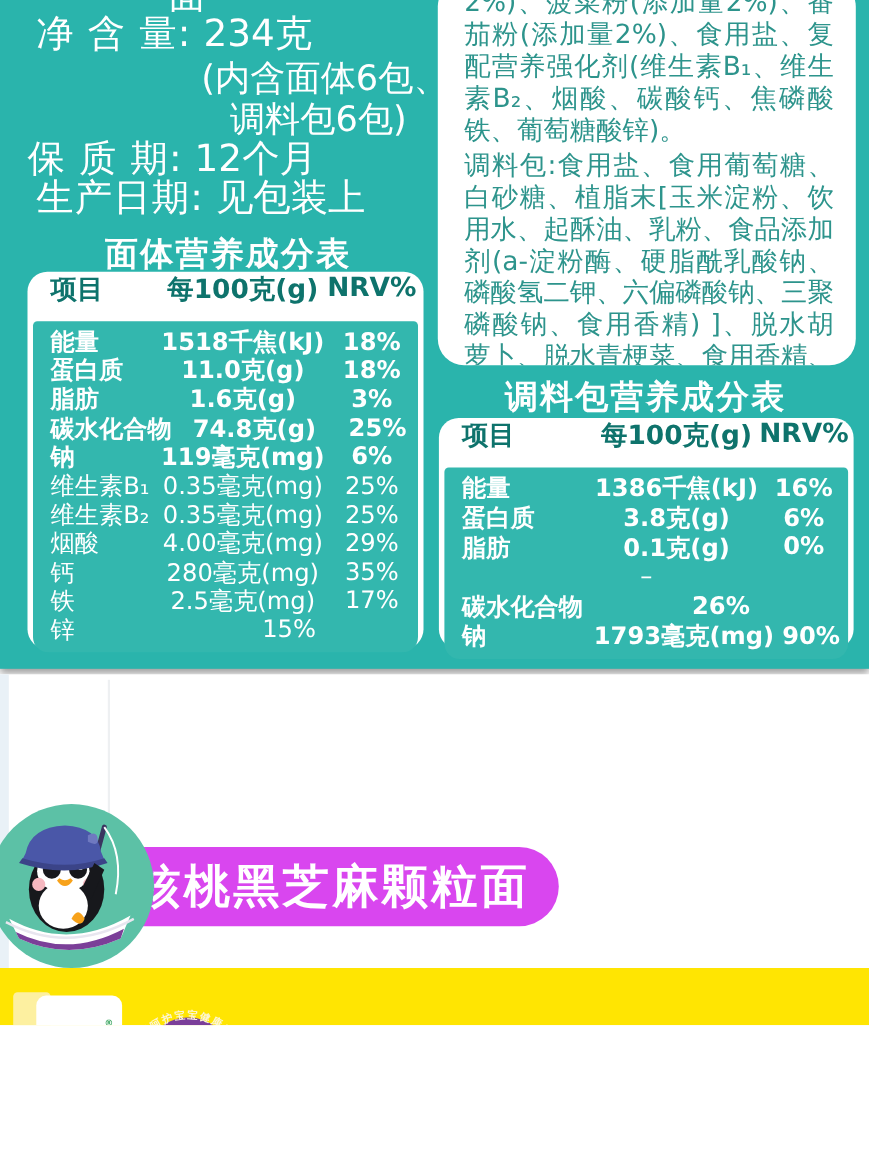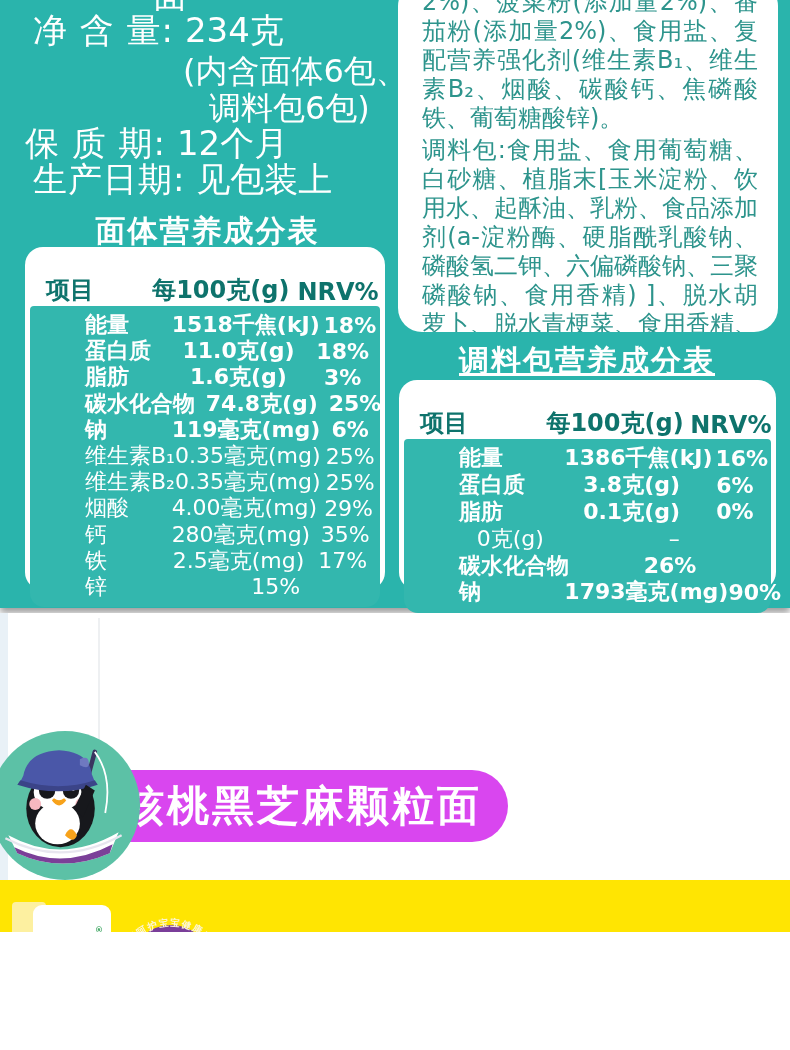--- a/index.html
+++ b/index.html
@@ -12,24 +12,24 @@
   .left-col{position:absolute;left:25px;top:0;width:365px;color:#fff;}
   .clip-char{position:absolute;left:128px;top:0;height:11px;overflow:hidden;}
   .clip-char span{display:block;font-size:34px;color:#fff;margin-top:-27px;}
   .info-line{position:absolute;white-space:nowrap;font-size:34px;color:#fff;}
   .info-label{letter-spacing:1px;}
   .info-note{position:absolute;white-space:nowrap;font-size:32px;color:#fff;}
   .tbl-title{position:absolute;width:100%;text-align:center;font-size:30px;
     font-weight:bold;color:#fff;letter-spacing:2px;}
 
   .ntable{position:absolute;background:#fff;border-radius:18px;padding:0 5px 5px 5px;box-sizing:border-box;}
-  .ntable .thead{display:flex;align-items:flex-end;height:45px;color:#0e736c;
-    font-weight:bold;font-size:24px;margin-top:14px;}
+  .ntable .thead{display:flex;align-items:flex-start;height:45px;color:#0e736c;
+    font-weight:bold;font-size:24px;}
   .ntable .tbody{background:#33b7ae;border-radius:4px 4px 14px 14px;padding:6px 0 7px 0;}
-  .trow{display:flex;align-items:center;color:#fff;font-size:22px;white-space:nowrap;padding-left:39px;}
+  .trow{display:flex;align-items:center;color:#fff;font-size:22px;white-space:nowrap;}
   .trow.b{font-weight:bold;}
   .c1{flex:0 0 33%;padding-left:16px;box-sizing:border-box;text-align:left;}
   .c2{flex:0 0 43%;text-align:center;}
   .c3{flex:1;text-align:center;}
   .noodle-table{left:0;top:247px;width:360px;height:343px;}
   .noodle-table .trow{height:26.2px;}
   .seasoning-table{left:399px;top:380px;width:377px;height:210px;}
   .seasoning-table .trow{height:26.8px;}
   .seasoning-table .c1{flex:0 0 37%;}
   .seasoning-table .c2{flex:0 0 41%;}
@@ -179,21 +179,21 @@
             </div>
         </div>
       </div>
     </div>
 
     <div class="ingredients-box">
       <p>2%)、菠菜粉(添加量2%)、番茄粉(添加量2%)、食用盐、复配营养强化剂(维生素B₁、维生素B₂、烟酸、碳酸钙、焦磷酸铁、葡萄糖酸锌)。</p>
       <p>调料包:食用盐、食用葡萄糖、白砂糖、植脂末[玉米淀粉、饮用水、起酥油、乳粉、食品添加剂(a-淀粉酶、硬脂酰乳酸钠、磷酸氢二钾、六偏磷酸钠、三聚磷酸钠、食用香精) ]、脱水胡萝卜、脱水青梗菜、食用香精、食品添加剂(谷氨酸钠、焦糖色、5'-呈味核苷酸二钠)。</p>
     </div>
 
-    <div class="tbl-title seasoning-title" style="position:absolute;text-decoration:underline;">调料包营养成分表</div>
+    <div class="tbl-title seasoning-title" style="position:absolute;">调料包营养成分表</div>
 
     <div class="ntable seasoning-table">
       <div class="thead">
         <span class="c1">项目</span>
         <span class="c2">每100克(g)</span>
         <span class="c3">NRV%</span>
       </div>
       <div class="tbody">
         <div class="trow b">
             <span class="c1">能量</span>
@@ -204,21 +204,20 @@
             <span class="c1">蛋白质</span>
             <span class="c2">3.8克(g)</span>
             <span class="c3">6%</span>
           </div>
         <div class="trow b">
             <span class="c1">脂肪</span>
             <span class="c2">0.1克(g)</span>
             <span class="c3">0%</span>
           </div>
         <div class="trow">
-            <span class="c2">0克(g)</span>
             <span class="c3">–</span>
           </div>
         <div class="trow b">
             <span class="c1">碳水化合物</span>
             <span class="c3">26%</span>
           </div>
         <div class="trow b">
             <span class="c1">钠</span>
             <span class="c2">1793毫克(mg)</span>
             <span class="c3">90%</span>

